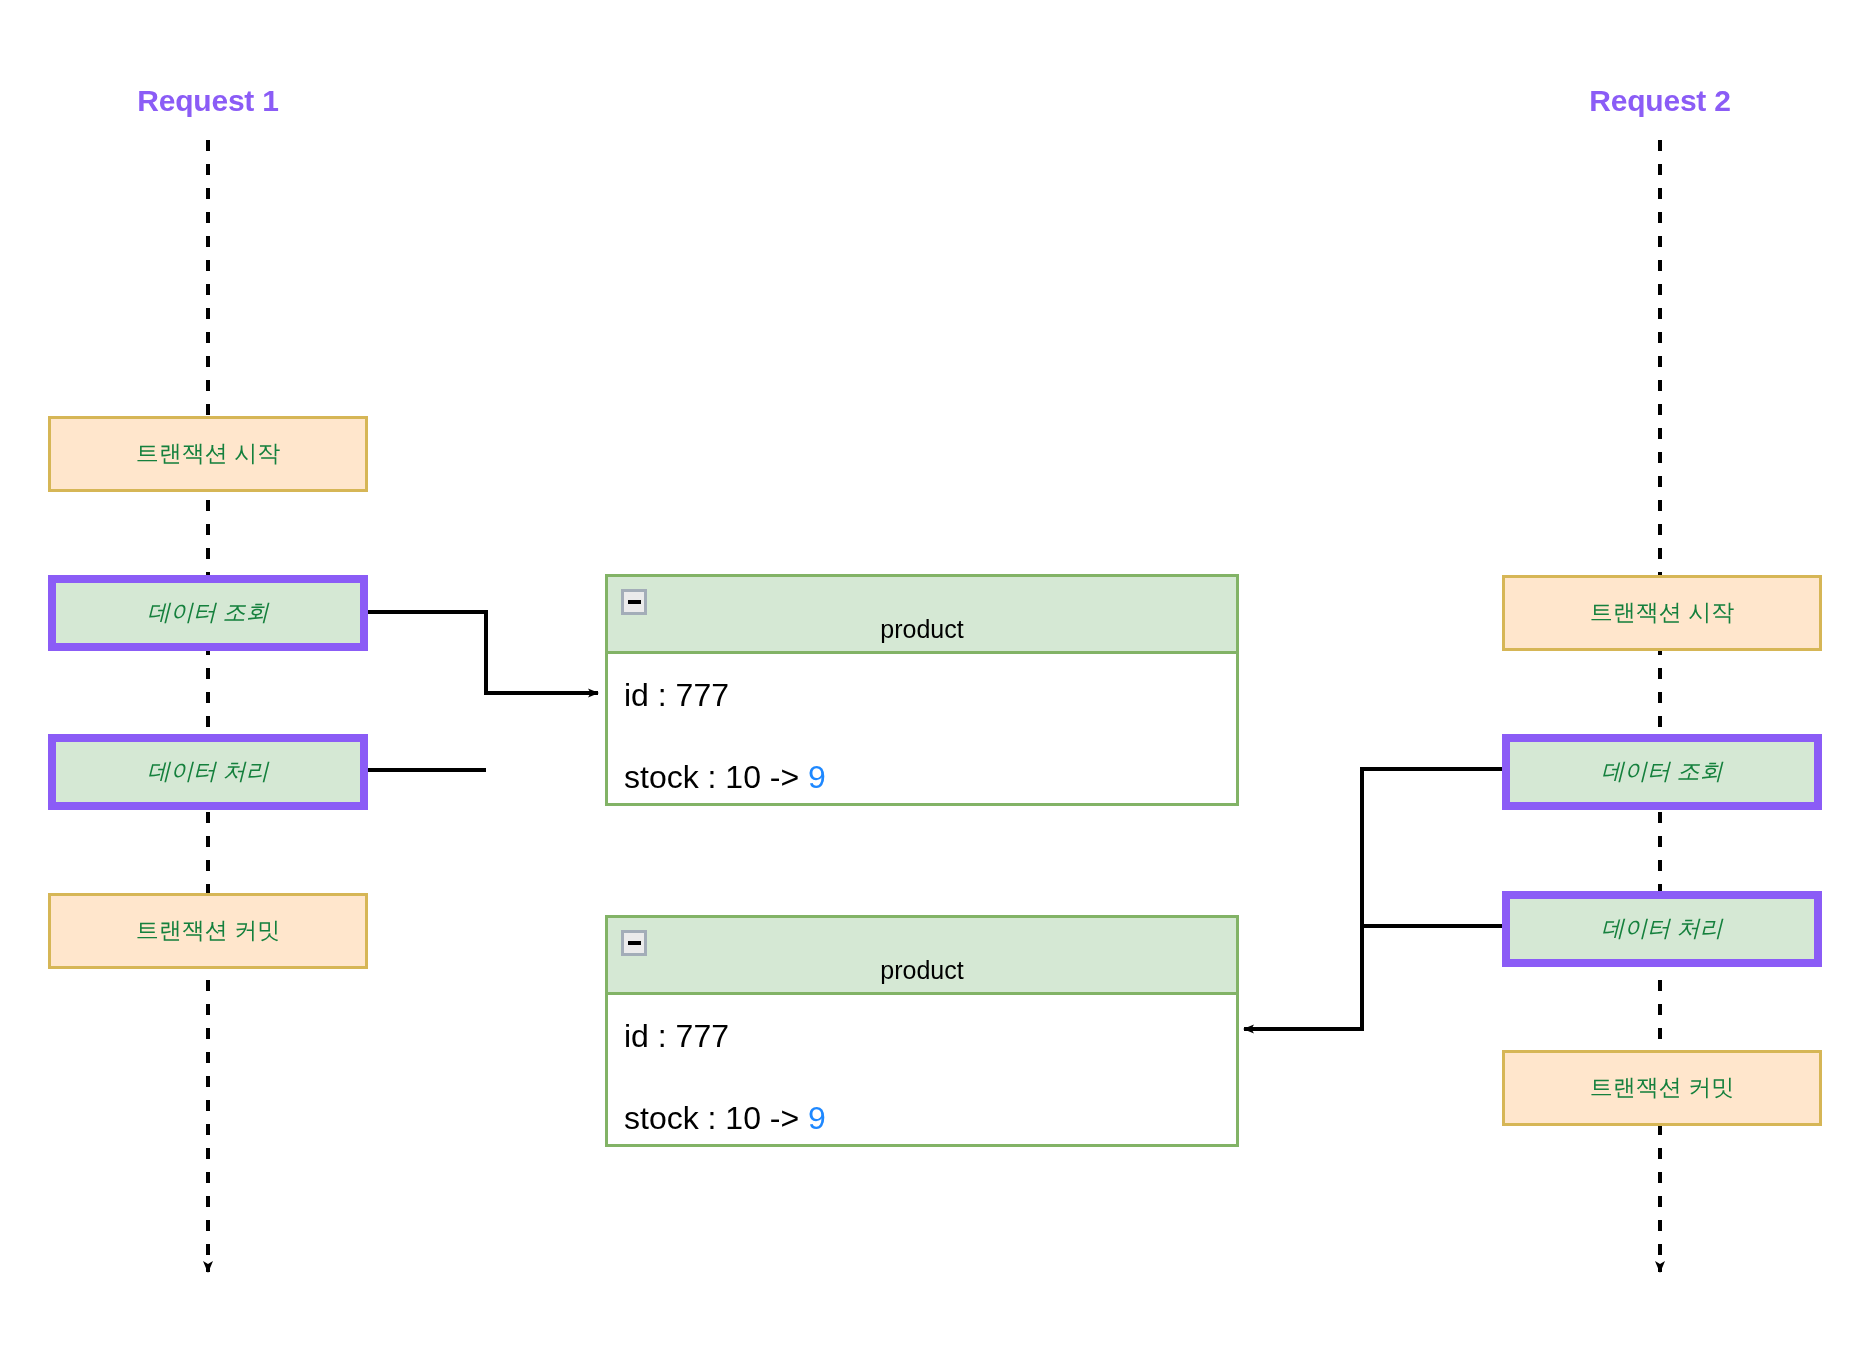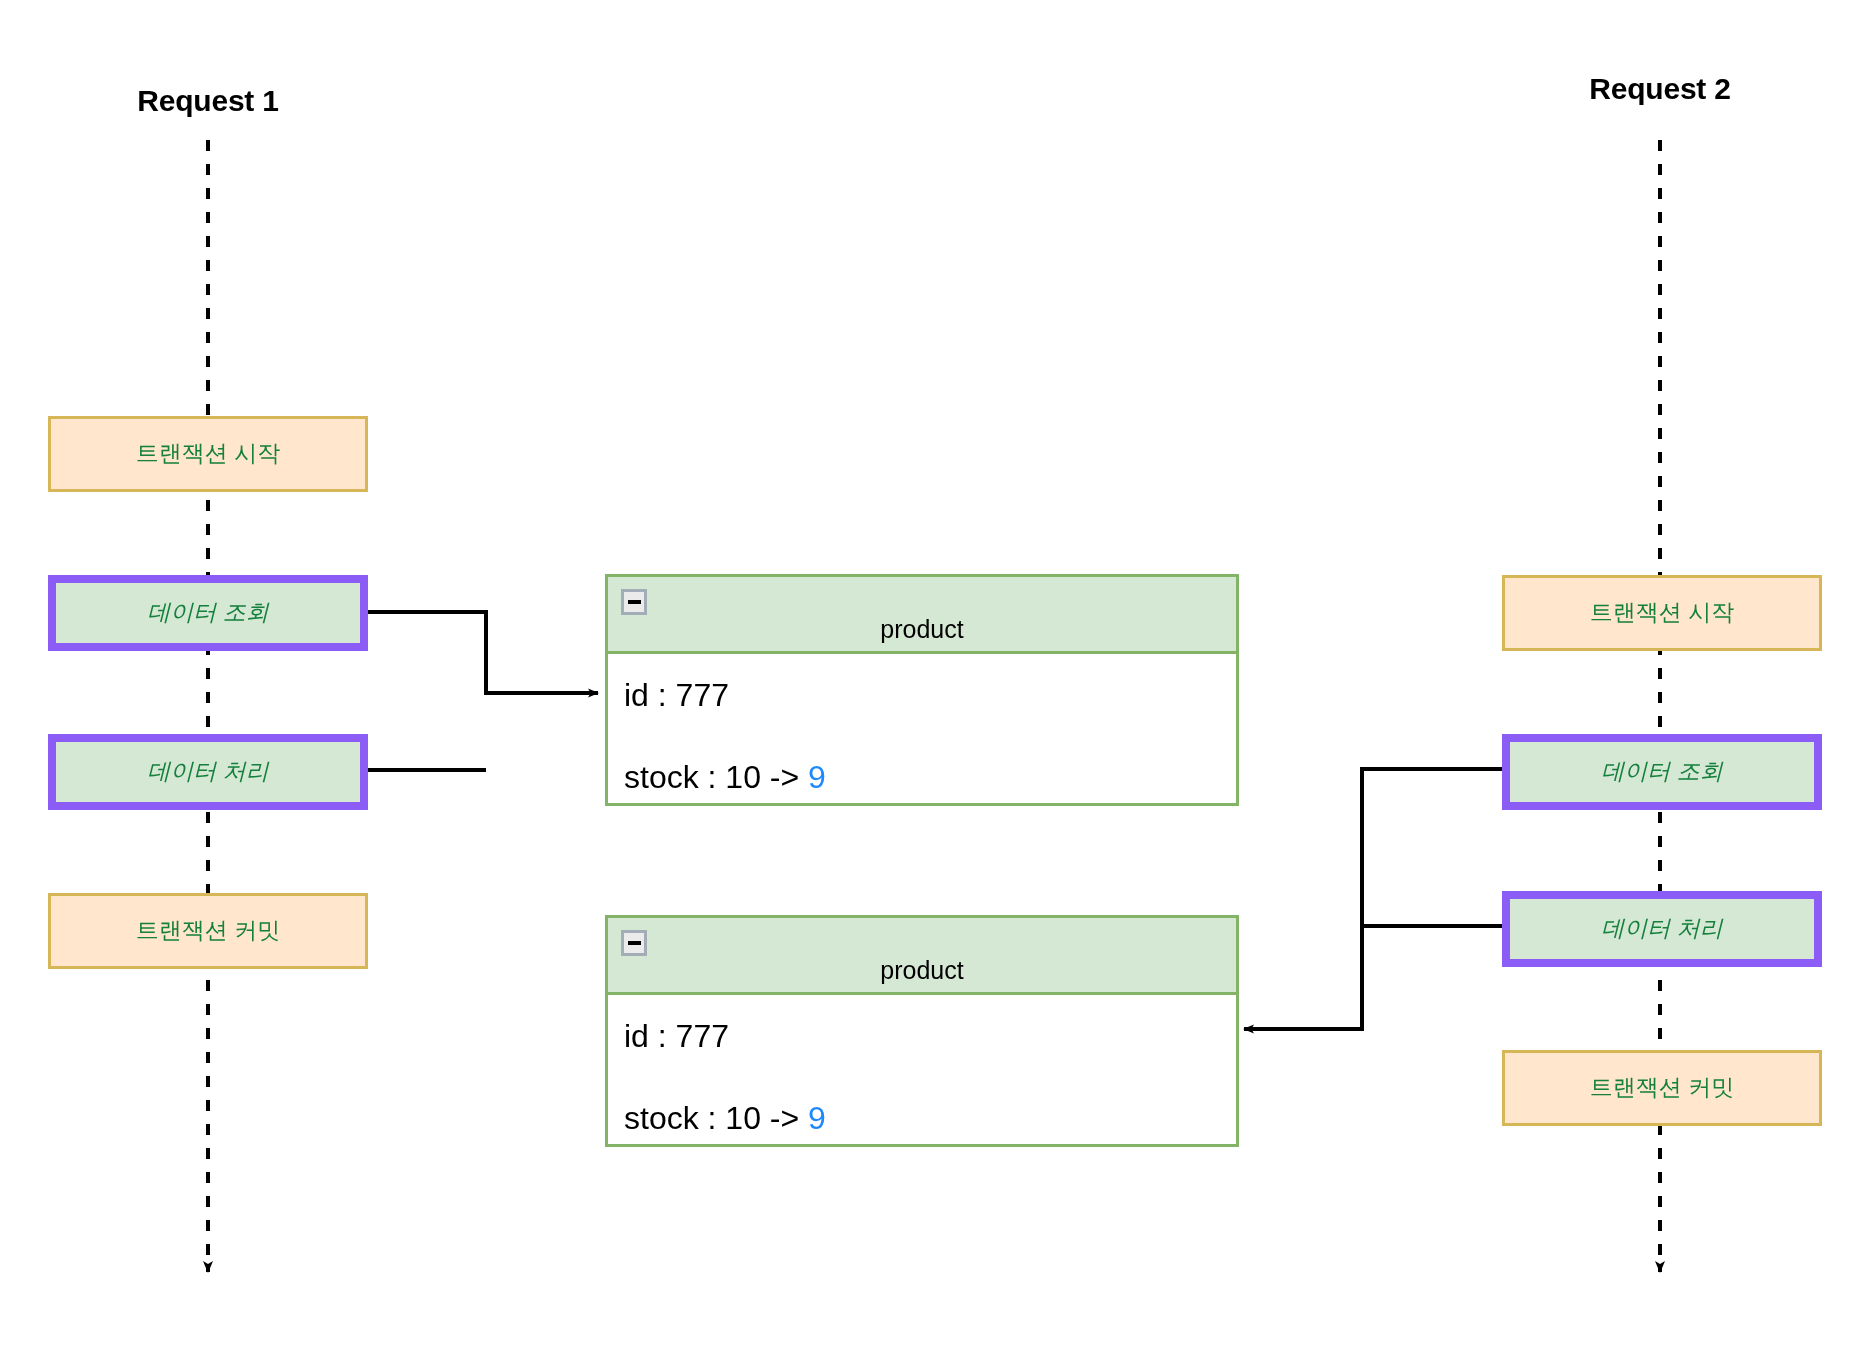--- a/index.html
+++ b/index.html
@@ -18,21 +18,21 @@
     height: 1352px;
     background: #ffffff;
     overflow: hidden;
   }
 
   
   .lane-title {
     position: absolute;
     font-size: 30px;
     font-weight: bold;
-    color: #000000;
+    color: #8b5cf6;
     text-align: center;
     white-space: nowrap;
     letter-spacing: -0.2px;
   }
 
   
   .act-box {
     position: absolute;
     box-sizing: border-box;
     display: flex;
@@ -140,21 +140,21 @@
 
     <path d="M366,612 L486,612 L486,693 L598,693" fill="none" stroke="#000000" stroke-width="4" marker-end="url(#arrow-right)"></path>
     <path d="M366,770 L486,770" fill="none" stroke="#000000" stroke-width="4"></path>
 
     <path d="M1503,769 L1362,769 L1362,1029 L1244,1029" fill="none" stroke="#000000" stroke-width="4" marker-end="url(#arrow-left)"></path>
     <path d="M1503,926 L1362,926" fill="none" stroke="#000000" stroke-width="4"></path>
   </svg>
 
   <div class="lane-title" style="left:58px; top:84px; width:300px;">Request 1</div>
 
-  <div class="lane-title" style="left:1510px; top:72px; width:300px;">Request 2</div>
+  <div class="lane-title" style="left:1510px; top:84px; width:300px;">Request 2</div>
 
   <div class="act-box orange" style="left:48px; top:416px; width:320px; height:76px;">
     <span>트랜잭션 시작</span>
   </div>
 
   <div class="act-box green" style="left:48px; top:575px; width:320px; height:76px;">
     <span>데이터 조회</span>
   </div>
 
   <div class="act-box green" style="left:48px; top:734px; width:320px; height:76px;">

